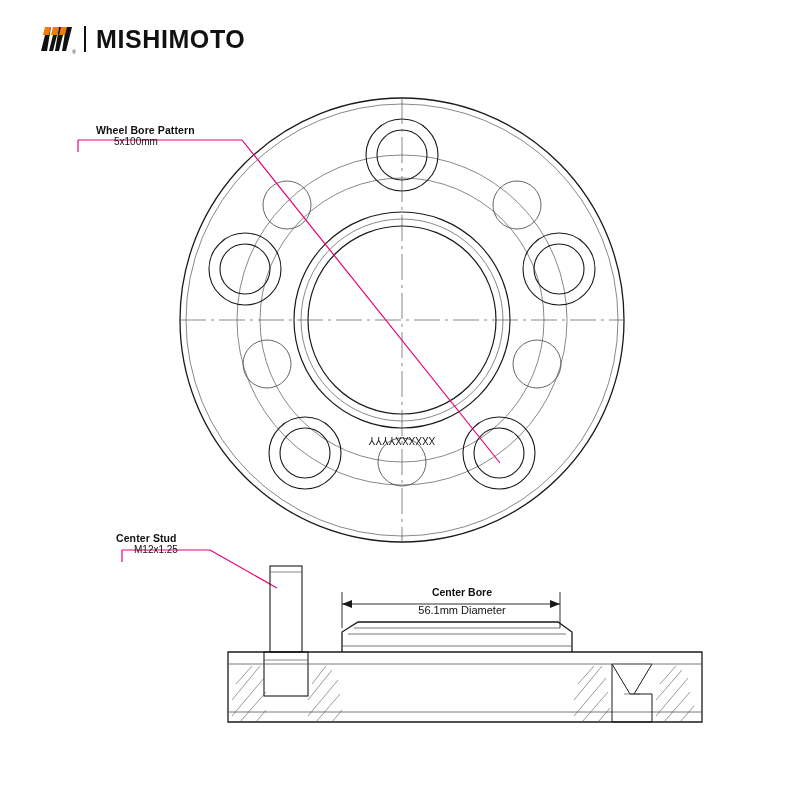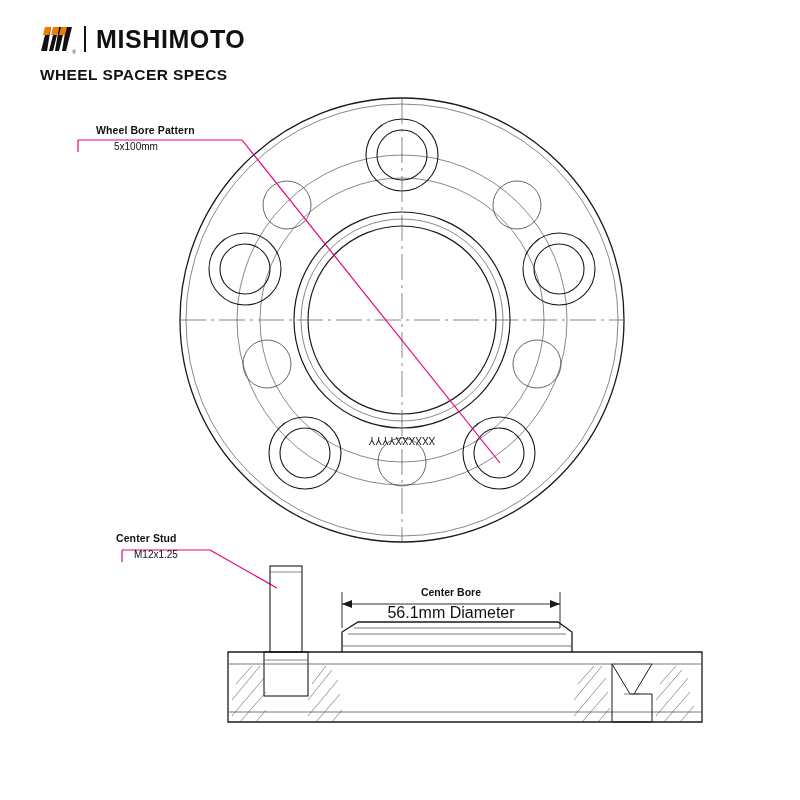--- a/index.html
+++ b/index.html
@@ -82,45 +82,44 @@
     font-size: 10.5px;
     font-weight: bold;
     color: #111111;
     white-space: nowrap;
     letter-spacing: 0.1px;
   }
   .callout .c-value {
     font-size: 10px;
     color: #111111;
     white-space: nowrap;
-    margin-top: 5px;
     margin-left: 18px;
   }
 
   #callout-stud-pattern { left: 84px; top: 124px; }
   #callout-wheel-stud   { left: 104px; top: 532px; }
 
   .dim-label {
     position: absolute;
     text-align: center;
     width: 220px;
   }
   .dim-label .d-title {
     font-size: 10.5px;
     font-weight: bold;
     color: #111111;
     white-space: nowrap;
   }
   .dim-label .d-value {
-    font-size: 16px;
+    font-size: 11px;
     color: #111111;
     white-space: nowrap;
     margin-top: 6px;
   }
-  #dim-center-bore { left: 329px; top: 586px; }
+  #dim-center-bore { left: 329px; top: 586px; padding-left: 11px; }
 
   .svg-layer {
     position: absolute;
     left: 0; top: 0;
   }
 </style>
 </head>
 <body>
 
 <div id="root">
@@ -139,21 +138,20 @@
             <polygon points="5,3 11,3 9,11 3,11"></polygon>
             <polygon points="13,3 19,3 17,11 11,11"></polygon>
             <polygon points="21,3 27,3 25,11 19,11"></polygon>
           </g>
         </svg>
         <span class="logo-reg">®</span>
       </span>
       <span class="logo-divider"></span>
       <span class="brand-name">MISHIMOTO</span>
     </div>
-    <div class="subtitle">WHEEL SPACER SPECS</div>
   </div>
 
   <svg class="svg-layer" width="800" height="800" viewBox="0 0 800 800">
 
     <g>
 
       <circle cx="390" cy="320" r="222" fill="none" stroke="#1a1a1a" stroke-width="1.3"></circle>
       <circle cx="390" cy="320" r="216" fill="none" stroke="#555555" stroke-width="0.7"></circle>
 
       <circle cx="390" cy="320" r="165" fill="none" stroke="#555555" stroke-width="0.7"></circle>

